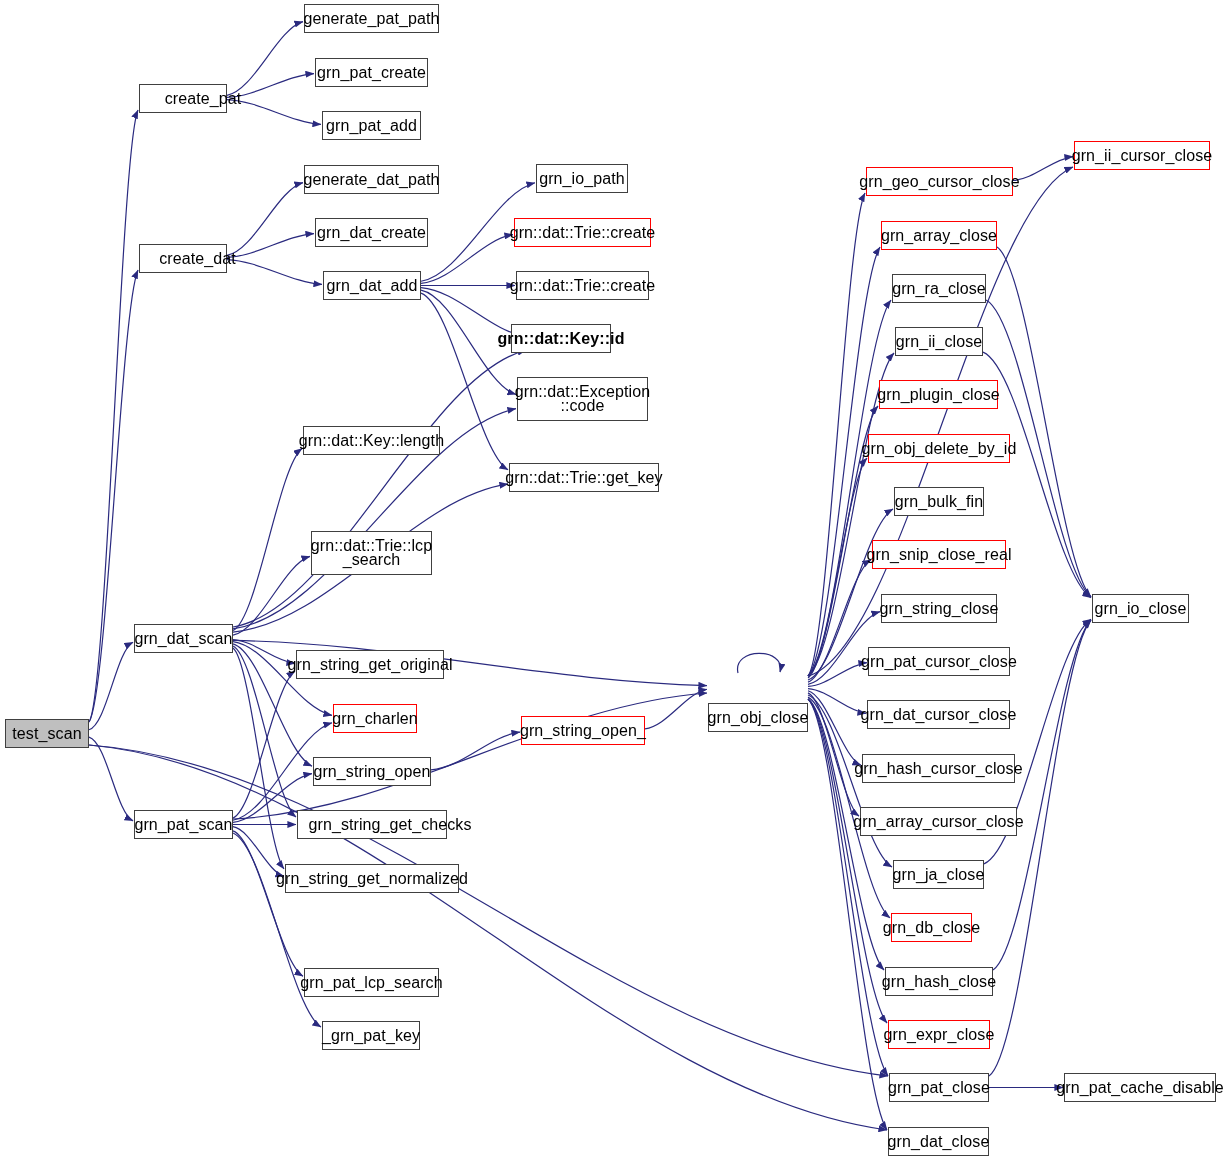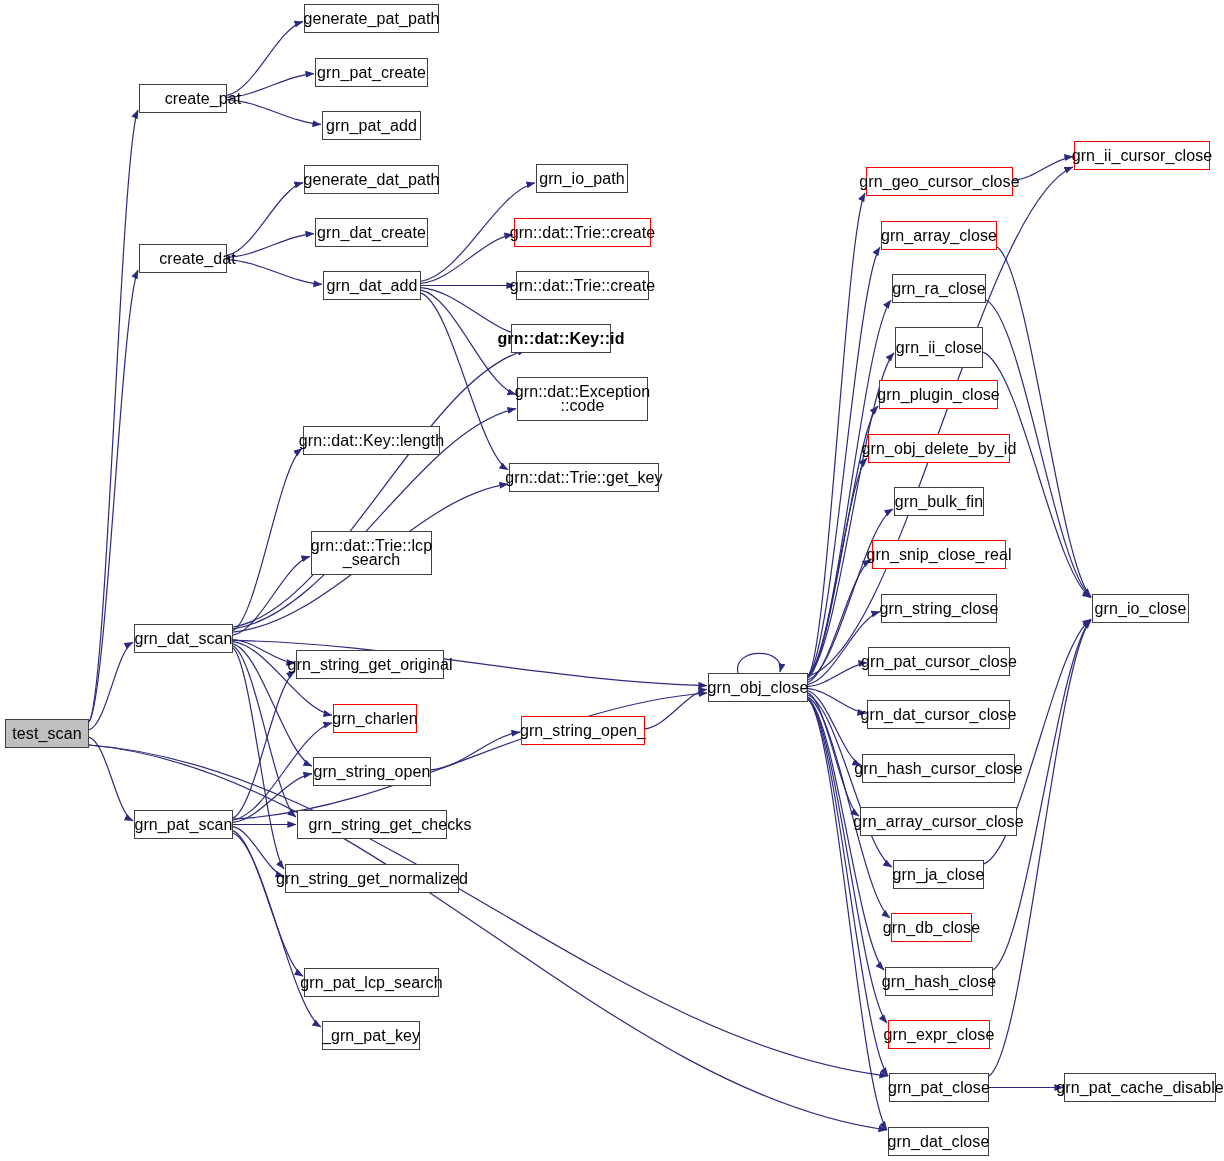--- a/index.html
+++ b/index.html
@@ -150,25 +150,25 @@
       <div class="node" style="left: 311px; top: 531px; width: 121px; height: 44px;">grn::dat::Trie::lcp
 _search</div>
       <div class="node" style="left: 296px; top: 650px; width: 148px; height: 29px;">grn_string_get_original</div>
       <div class="node red" style="left: 333px; top: 704px; width: 84px; height: 29px;">grn_charlen</div>
       <div class="node" style="left: 313px; top: 757px; width: 118px; height: 29px;">grn_string_open</div>
       <div class="node" style="left: 297px; top: 810px; width: 150px; height: 29px; padding-left: 36px;">grn_string_get_checks</div>
       <div class="node" style="left: 285px; top: 864px; width: 174px; height: 29px;">grn_string_get_normalized</div>
       <div class="node" style="left: 304px; top: 968px; width: 135px; height: 29px;">grn_pat_lcp_search</div>
       <div class="node" style="left: 322px; top: 1021px; width: 98px; height: 29px;">_grn_pat_key</div>
       <div class="node red" style="left: 521px; top: 716px; width: 124px; height: 29px;">grn_string_open_</div>
-      <div class="node" style="left: 708px; top: 673px; width: 100px; height: 29px;">grn_obj_close</div>
+      <div class="node" style="left: 708px; top: 703px; width: 100px; height: 29px;">grn_obj_close</div>
       <div class="node red" style="left: 866px; top: 167px; width: 147px; height: 29px;">grn_geo_cursor_close</div>
       <div class="node red" style="left: 881px; top: 221px; width: 116px; height: 29px;">grn_array_close</div>
       <div class="node" style="left: 892px; top: 274px; width: 94px; height: 29px;">grn_ra_close</div>
-      <div class="node" style="left: 895px; top: 327px; width: 88px; height: 41px;">grn_ii_close</div>
+      <div class="node" style="left: 895px; top: 327px; width: 88px; height: 29px;">grn_ii_close</div>
       <div class="node red" style="left: 879px; top: 380px; width: 119px; height: 29px;">grn_plugin_close</div>
       <div class="node red" style="left: 868px; top: 434px; width: 142px; height: 29px;">grn_obj_delete_by_id</div>
       <div class="node" style="left: 894px; top: 487px; width: 90px; height: 29px;">grn_bulk_fin</div>
       <div class="node red" style="left: 872px; top: 540px; width: 134px; height: 29px;">grn_snip_close_real</div>
       <div class="node" style="left: 881px; top: 594px; width: 116px; height: 29px;">grn_string_close</div>
       <div class="node" style="left: 868px; top: 647px; width: 142px; height: 29px;">grn_pat_cursor_close</div>
       <div class="node" style="left: 867px; top: 700px; width: 143px; height: 29px;">grn_dat_cursor_close</div>
       <div class="node" style="left: 862px; top: 754px; width: 153px; height: 29px;">grn_hash_cursor_close</div>
       <div class="node" style="left: 860px; top: 807px; width: 157px; height: 29px;">grn_array_cursor_close</div>
       <div class="node" style="left: 893px; top: 860px; width: 91px; height: 29px;">grn_ja_close</div>

